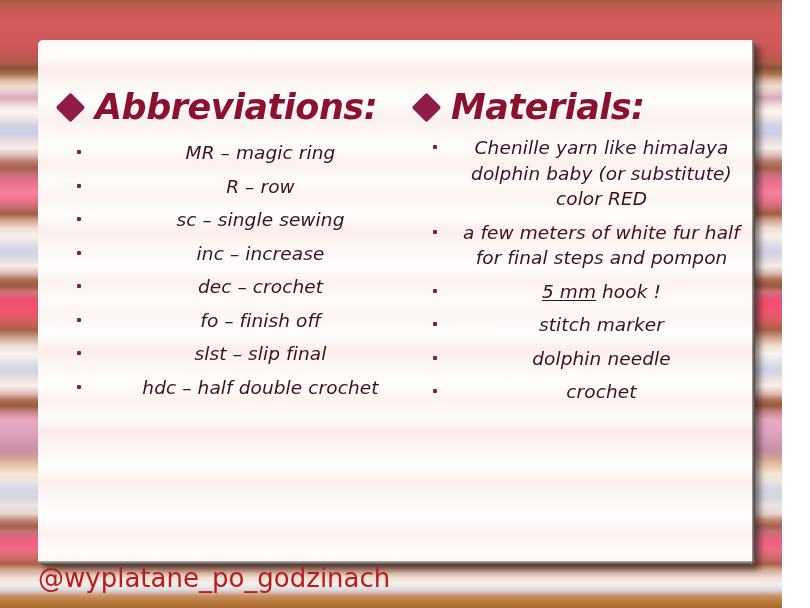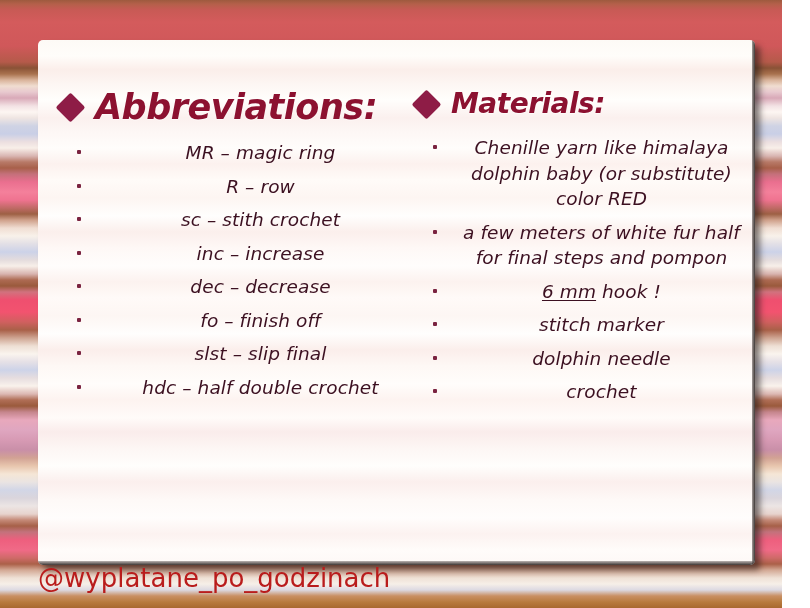--- a/index.html
+++ b/index.html
@@ -168,21 +168,21 @@
     font-size: 35px;
     letter-spacing: -0.5px;
     color: #8c1130;
     line-height: 1;
     white-space: nowrap;
     text-shadow: 0 1px 0 rgba(255,255,255,0.6);
   }
 
   .heading-left  { position: absolute; left: 22px;  top: 50px; }
   .heading-right { position: absolute; left: 0px;   top: 50px; }
-  .heading-right .heading-text { font-size: 28px; }
+  .heading-right .heading-text { font-size: 35px; }
 
   
   ul.blist {
     list-style: none;
     margin: 0;
     padding: 0;
   }
   ul.blist > li {
     position: relative;
     padding-left: 41px;
@@ -250,38 +250,38 @@
     <div class="card-inner">
 
       <div class="heading heading-left">
         <span class="heading-diamond"></span>
         <span class="heading-text">Abbreviations:</span>
       </div>
 
       <ul class="blist list-left">
         <li>MR – magic ring</li>
         <li>R – row</li>
-        <li>sc – stith crochet</li>
+        <li>sc – single sewing</li>
         <li>inc – increase</li>
-        <li>dec – decrease</li>
+        <li>dec – crochet</li>
         <li>fo – finish off</li>
         <li>slst – slip final</li>
         <li>hdc – half double crochet</li>
       </ul>
 
       <div class="col col-right">
         <div class="heading heading-right">
           <span class="heading-diamond"></span>
           <span class="heading-text">Materials:</span>
         </div>
 
         <ul class="blist list-right">
           <li>Chenille yarn like himalaya dolphin baby (or substitute) color RED</li>
           <li>a few meters of white fur half for final steps and pompon</li>
-          <li><span class="u">6 mm</span> hook !</li>
+          <li><span class="u">5 mm</span> hook !</li>
           <li>stitch marker</li>
           <li>dolphin needle</li>
           <li>crochet</li>
         </ul>
       </div>
 
       <div class="card-edge-r"></div>
       <div class="card-edge-b"></div>
     </div>
   </div>

